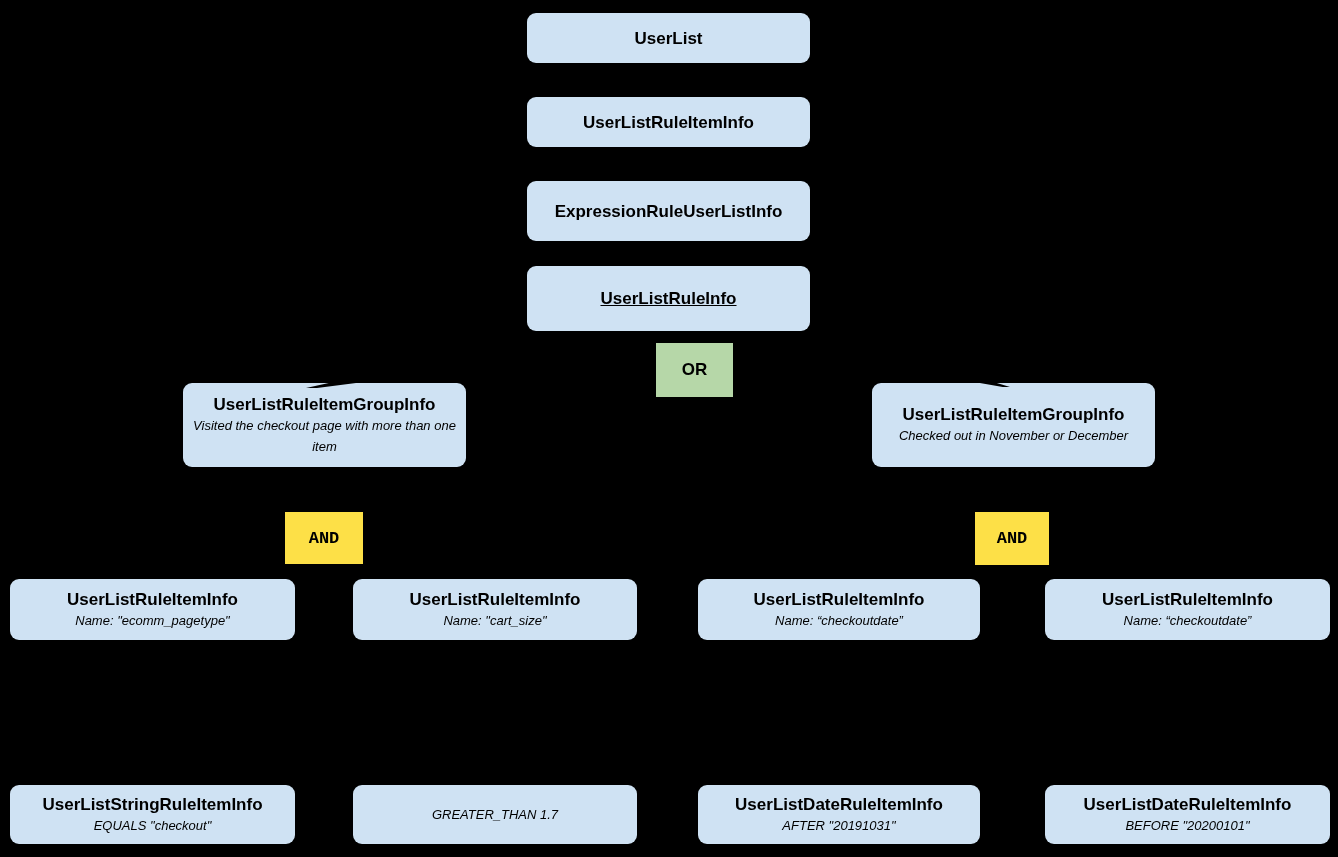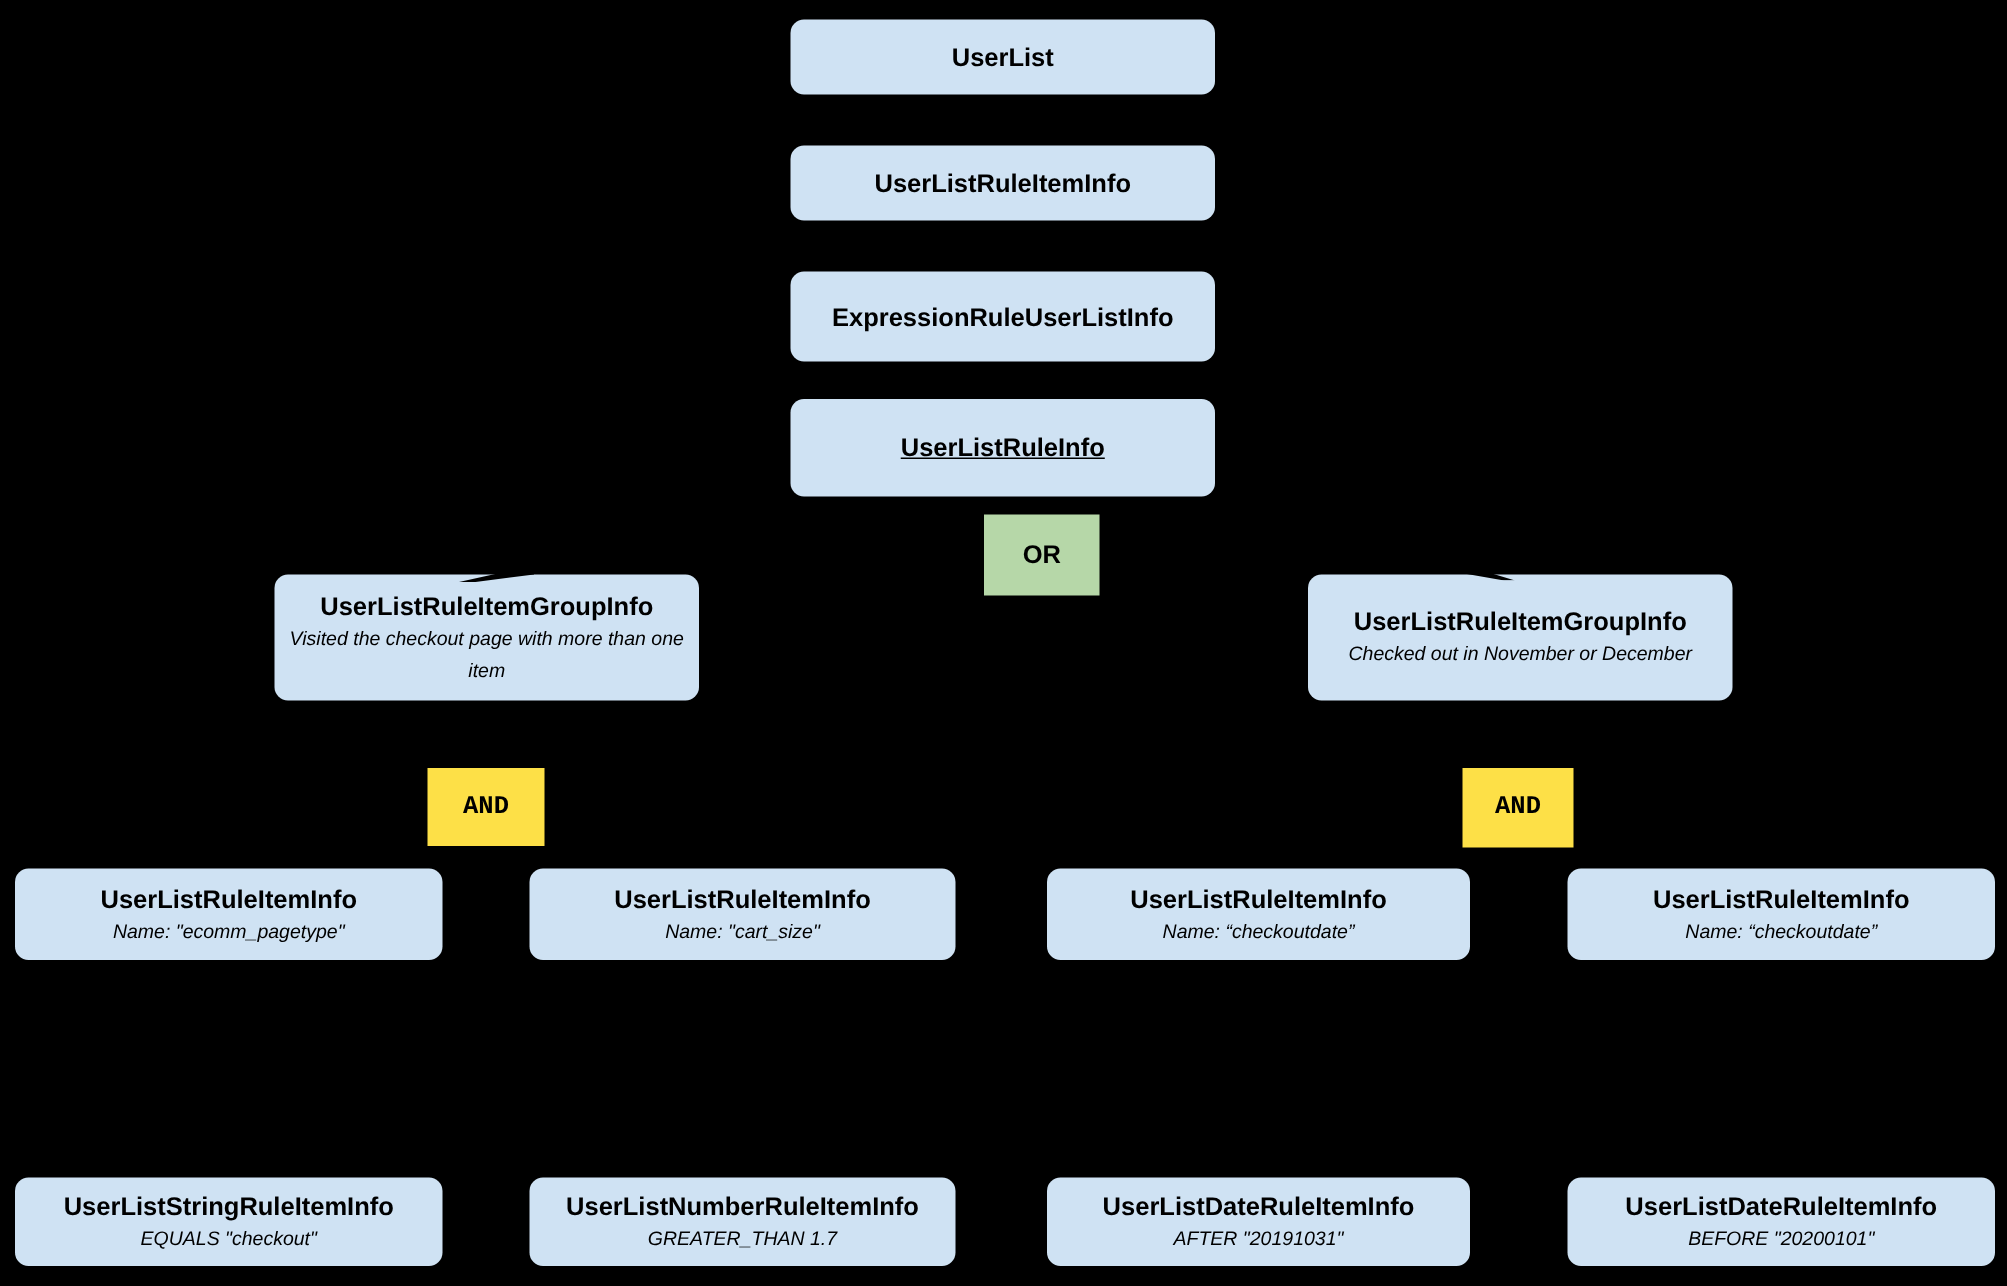--- a/index.html
+++ b/index.html
@@ -111,21 +111,20 @@
   <div class="node" style="left:1045px; top:579px; width:285px; height:61px;">
     <div class="title">UserListRuleItemInfo</div>
     <div class="desc">Name: “checkoutdate”</div>
   </div>
 
   <div class="node" style="left:10px;   top:785px; width:285px; height:59px;">
     <div class="title">UserListStringRuleItemInfo</div>
     <div class="desc">EQUALS "checkout"</div>
   </div>
   <div class="node" style="left:353px;  top:785px; width:284px; height:59px;">
-    <div class="title">UserListNumberRuleItemInfo</div>
     <div class="desc">GREATER_THAN 1.7</div>
   </div>
   <div class="node" style="left:698px;  top:785px; width:282px; height:59px;">
     <div class="title">UserListDateRuleItemInfo</div>
     <div class="desc">AFTER "20191031"</div>
   </div>
   <div class="node" style="left:1045px; top:785px; width:285px; height:59px;">
     <div class="title">UserListDateRuleItemInfo</div>
     <div class="desc">BEFORE "20200101"</div>
   </div>

